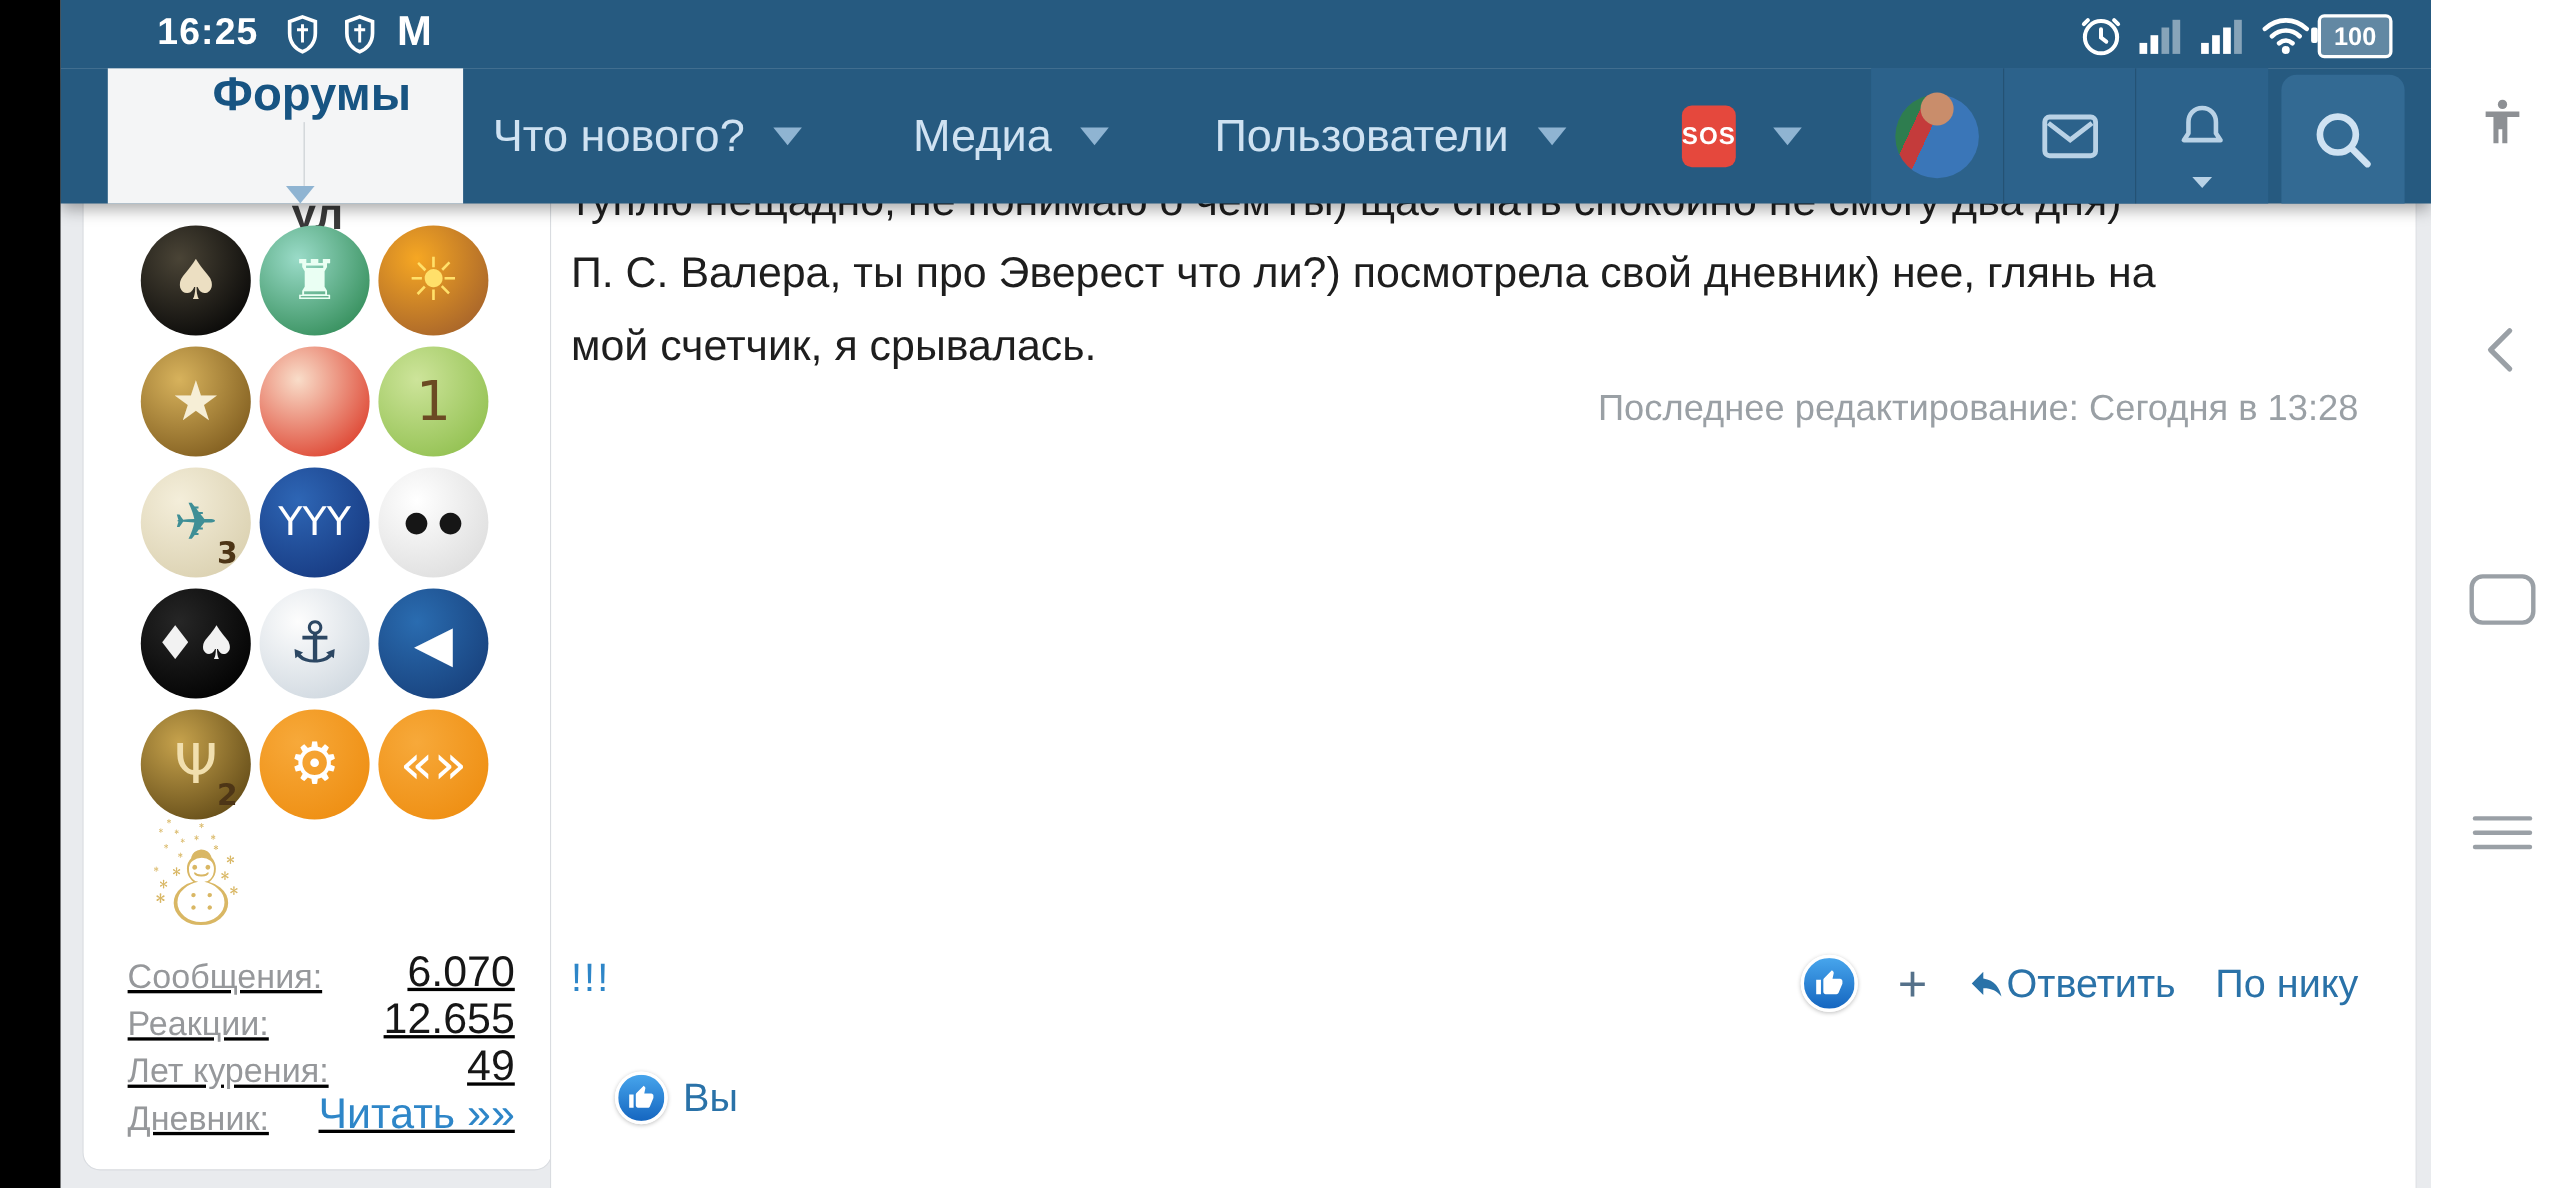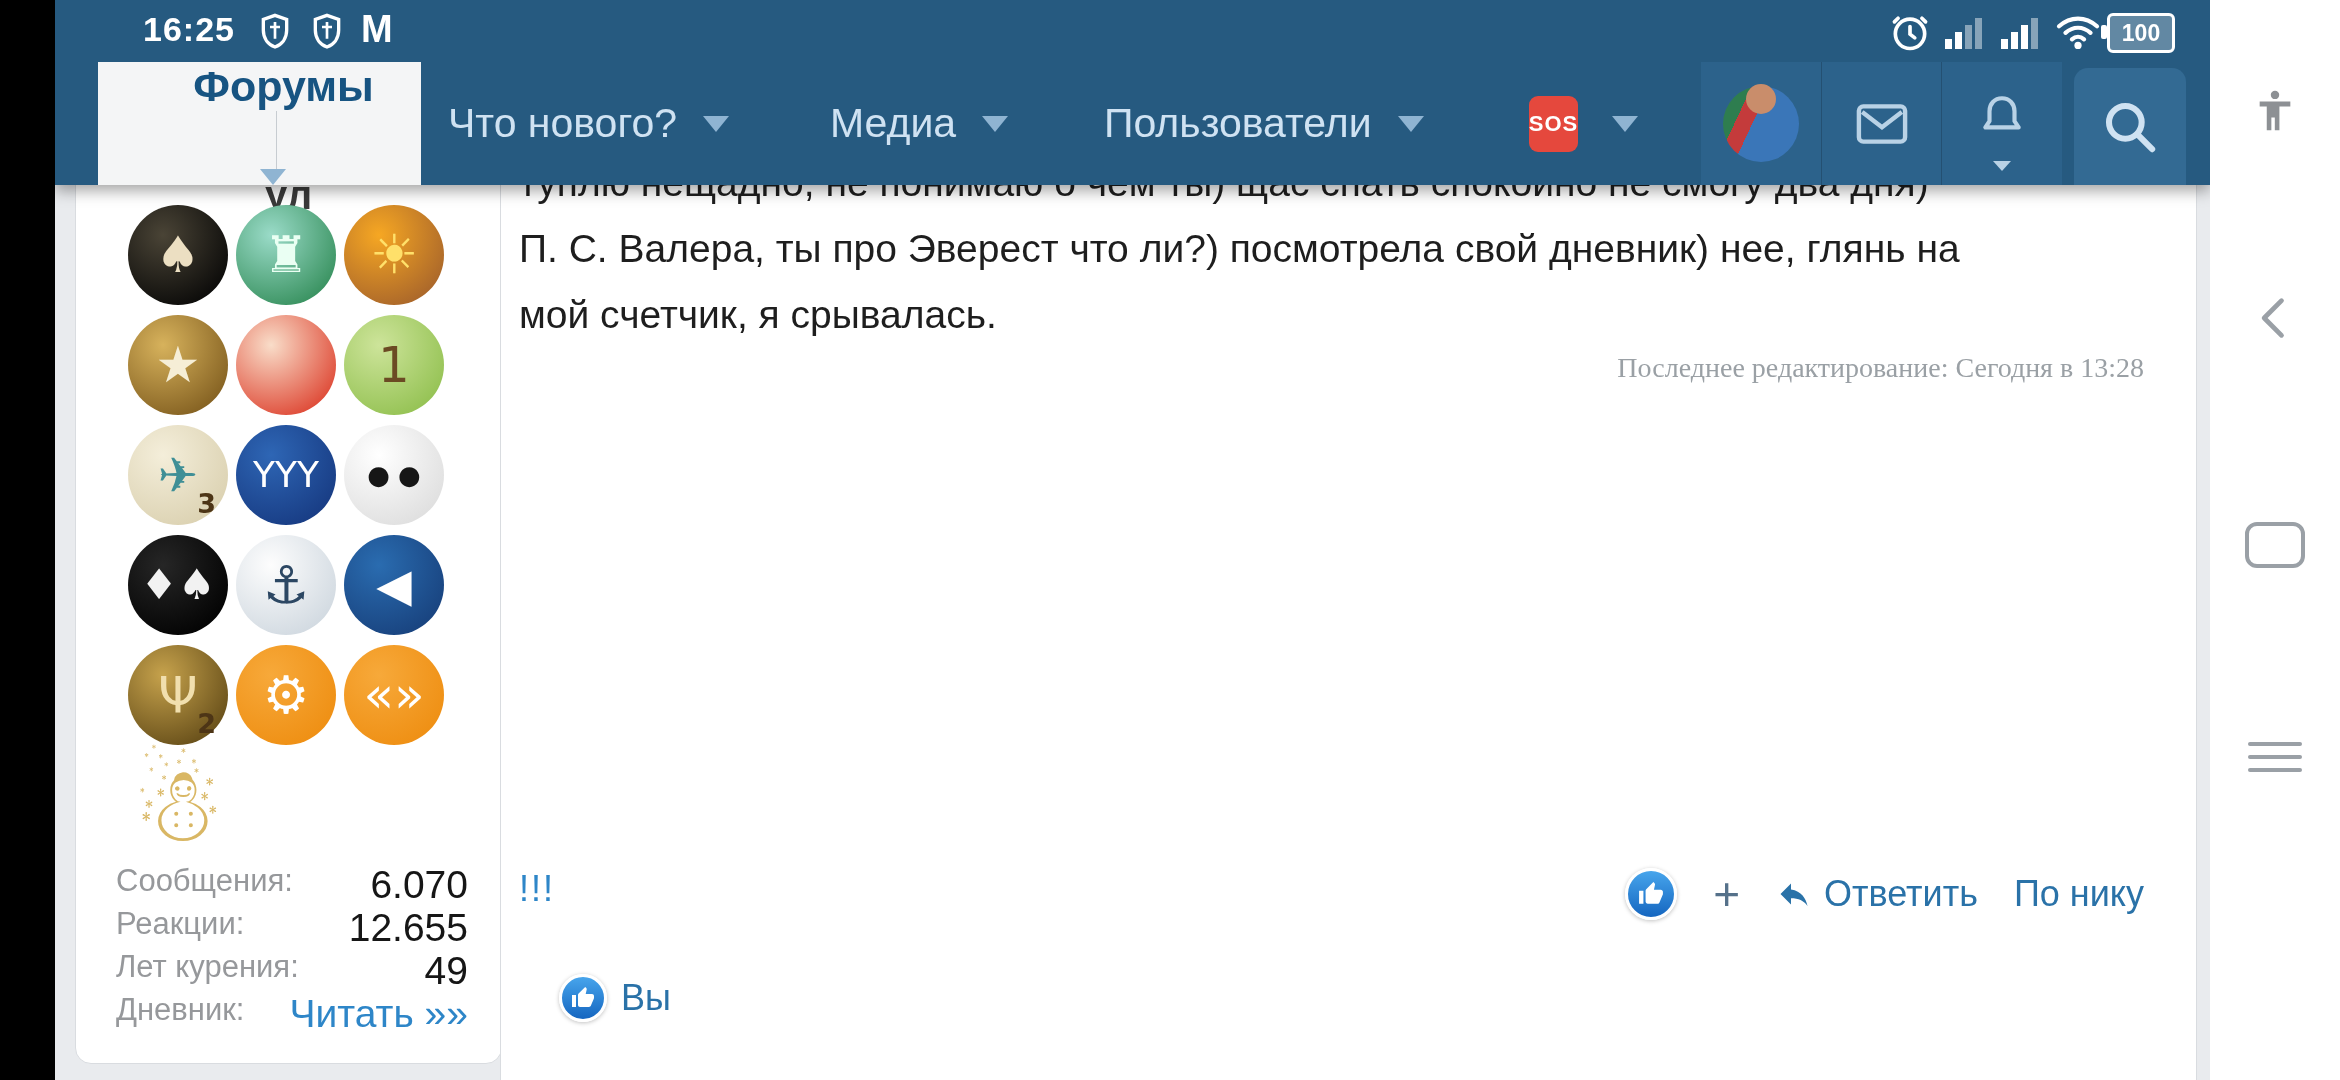--- a/index.html
+++ b/index.html
@@ -67,37 +67,37 @@
   .badges-grid{position:absolute;left:52px;top:54px;width:320px;display:grid;
                grid-template-columns:repeat(3,100px);gap:10px 8px;}
   .badge{width:100px;height:100px;border-radius:50%;position:relative;display:flex;
          align-items:center;justify-content:center;}
   .badge-glyph{font-family:"DejaVu Sans",sans-serif;font-size:50px;line-height:1;}
   .badge-sub{position:absolute;right:12px;bottom:6px;font-size:27px;font-weight:bold;color:#4d3516;
              font-family:"DejaVu Sans",sans-serif;}
   .badge.plain{background:none;}
   .badge.plain .badge-glyph{font-size:104px;}
   .stats{position:absolute;left:40px;top:712px;width:352px;}
-  .stat-row{display:flex;justify-content:space-between;height:43px;align-items:flex-start;}
+  .stat-row{display:flex;justify-content:space-between;height:43px;align-items:flex-end;text-decoration:underline;}
   .stat-label{color:var(--stat-label);font-size:31px;}
   .stat-value{color:var(--stat-value);font-size:39px;}
   .stat-link{color:var(--bright-link);}
 
   .post-card{left:500px;top:150px;width:1695px;height:930px;background:#fff;
              border-left:1px solid var(--card-border);border-right:1px solid var(--card-border);z-index:2;}
   .post-text{position:absolute;left:18px;top:0;width:1650px;}
   .post-line{font-size:39px;line-height:66px;color:var(--text-dark);white-space:nowrap;}
-  .edited{position:absolute;right:52px;top:202px;font-size:28px;color:var(--text-gray);font-family:Liberation Serif, serif;}
+  .edited{position:absolute;right:52px;top:202px;font-size:33px;color:var(--text-gray);}
   .signature{position:absolute;left:18px;top:718px;font-size:36px;color:var(--bright-link);letter-spacing:2px;}
   .actions{position:absolute;right:52px;top:716px;height:56px;display:flex;align-items:center;gap:36px;}
   .like-badge{width:46px;height:46px;border-radius:50%;border:3px solid #fff;
               background:linear-gradient(180deg,var(--like-blue-top),var(--like-blue-bottom));
               display:flex;align-items:center;justify-content:center;box-shadow:0 1px 4px rgba(0,0,0,.25);}
   .plus{font-size:46px;color:#55718a;font-weight:400;line-height:1;}
-  .reply-group{display:flex;align-items:center;gap:12px;}
+  .reply-group{display:flex;align-items:center;}
   .action-label{font-size:36px;color:var(--link-blue);}
   .reactions{position:absolute;left:58px;top:824px;display:flex;align-items:center;gap:14px;}
   .reactions .like-badge{width:42px;height:42px;}
 </style>
 </head>
 <body>
 
 <div class="screen">
 
   <div class="abs notch"></div>

